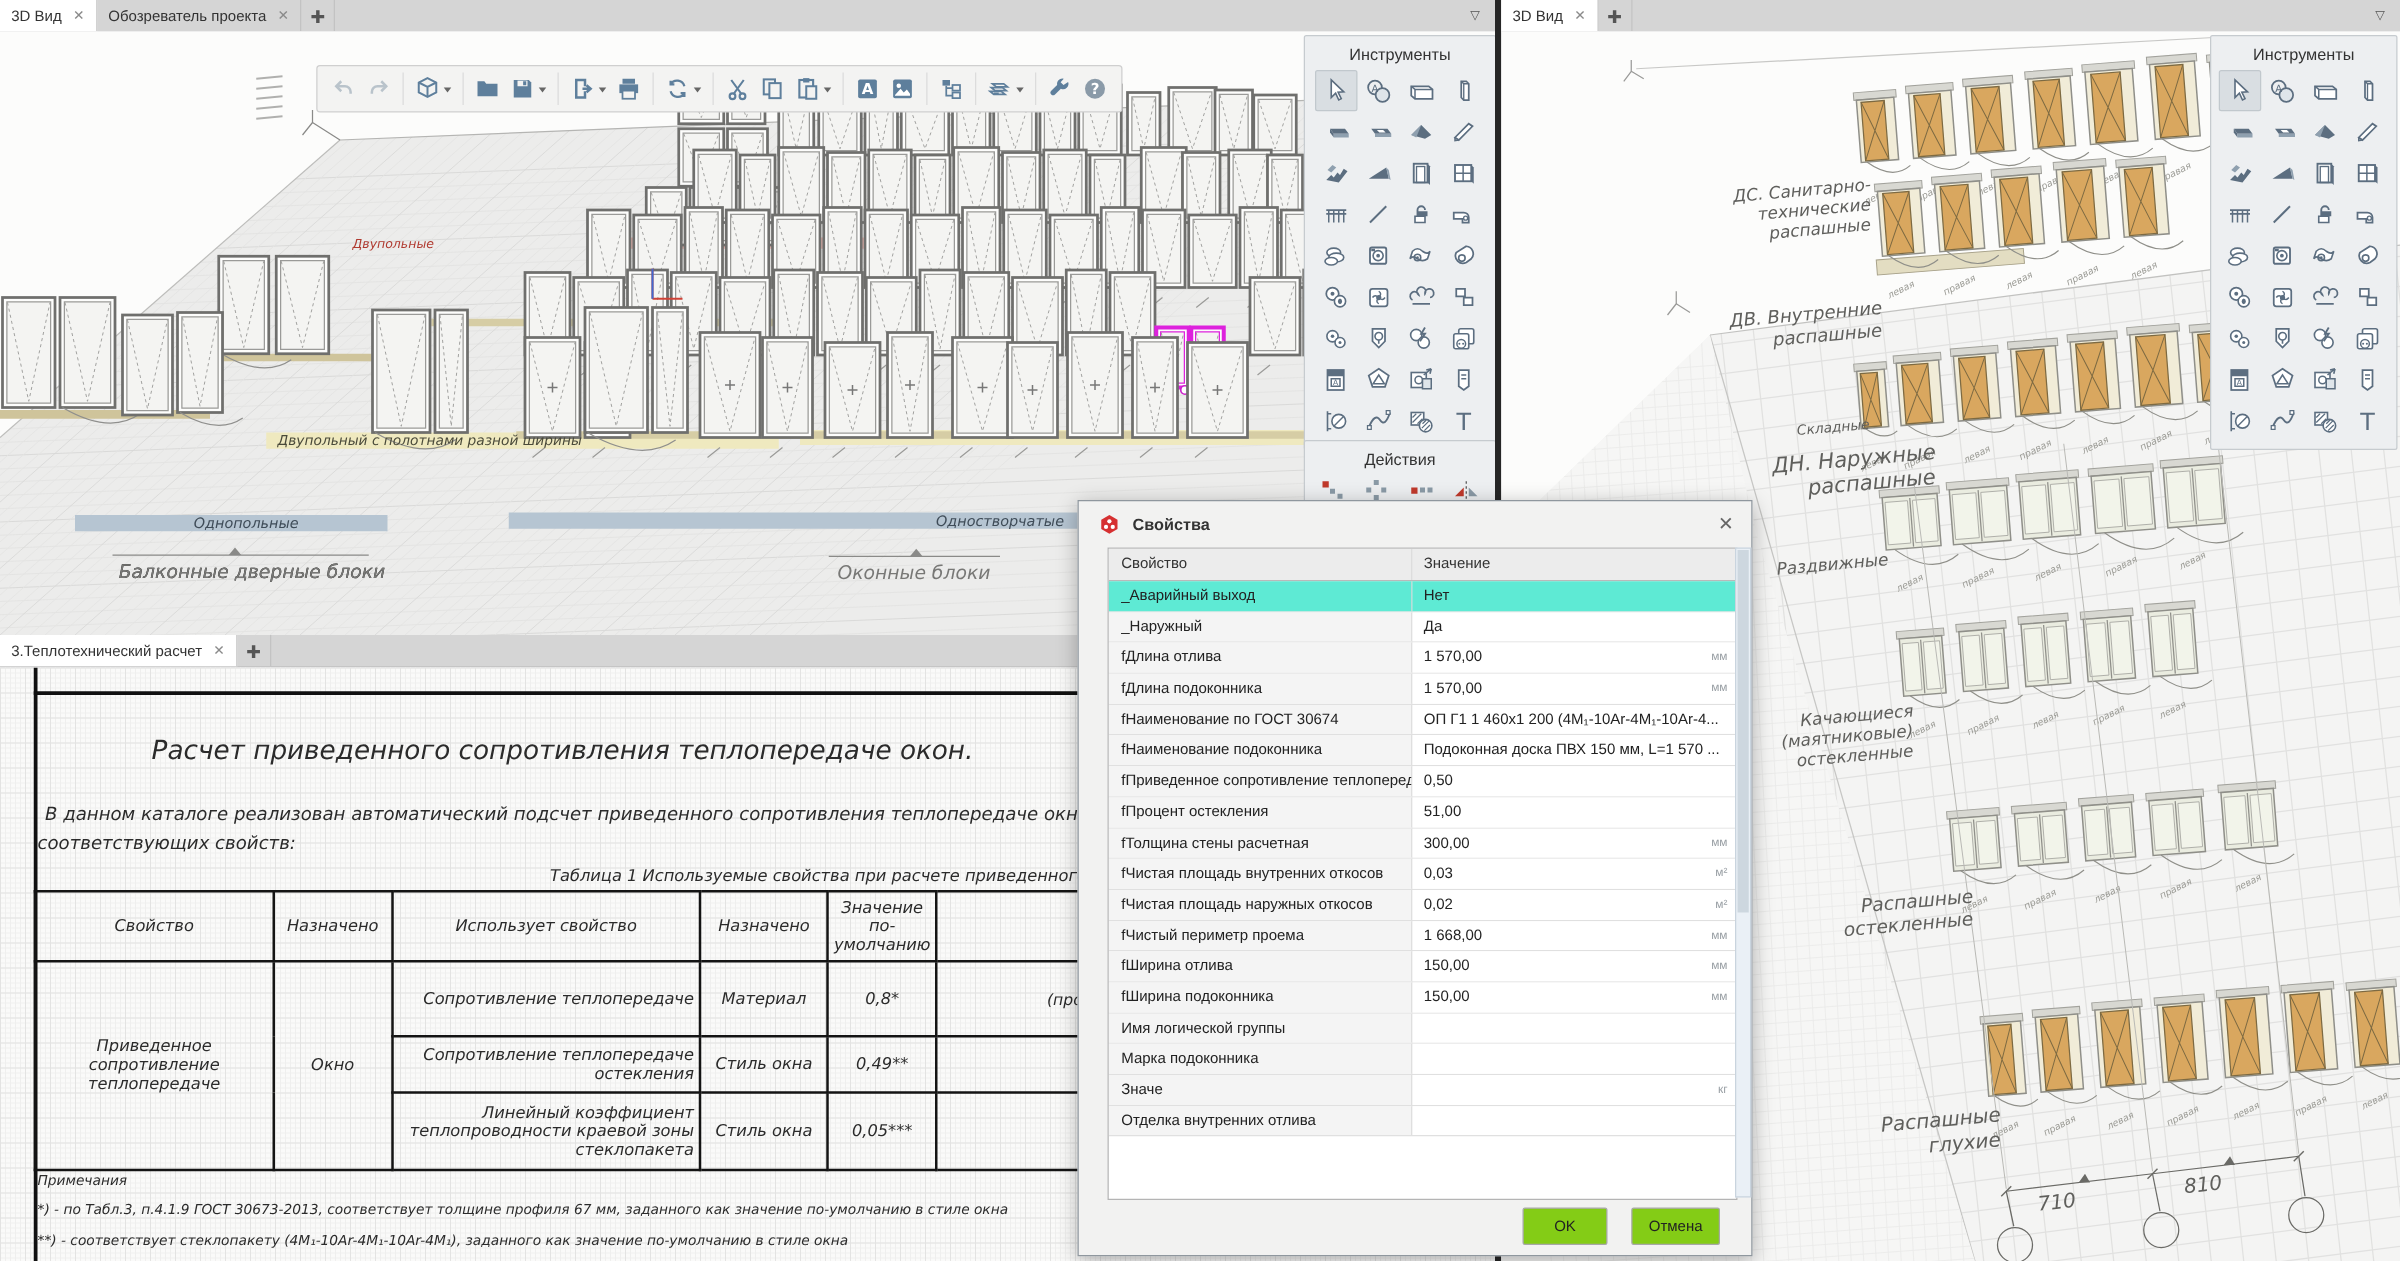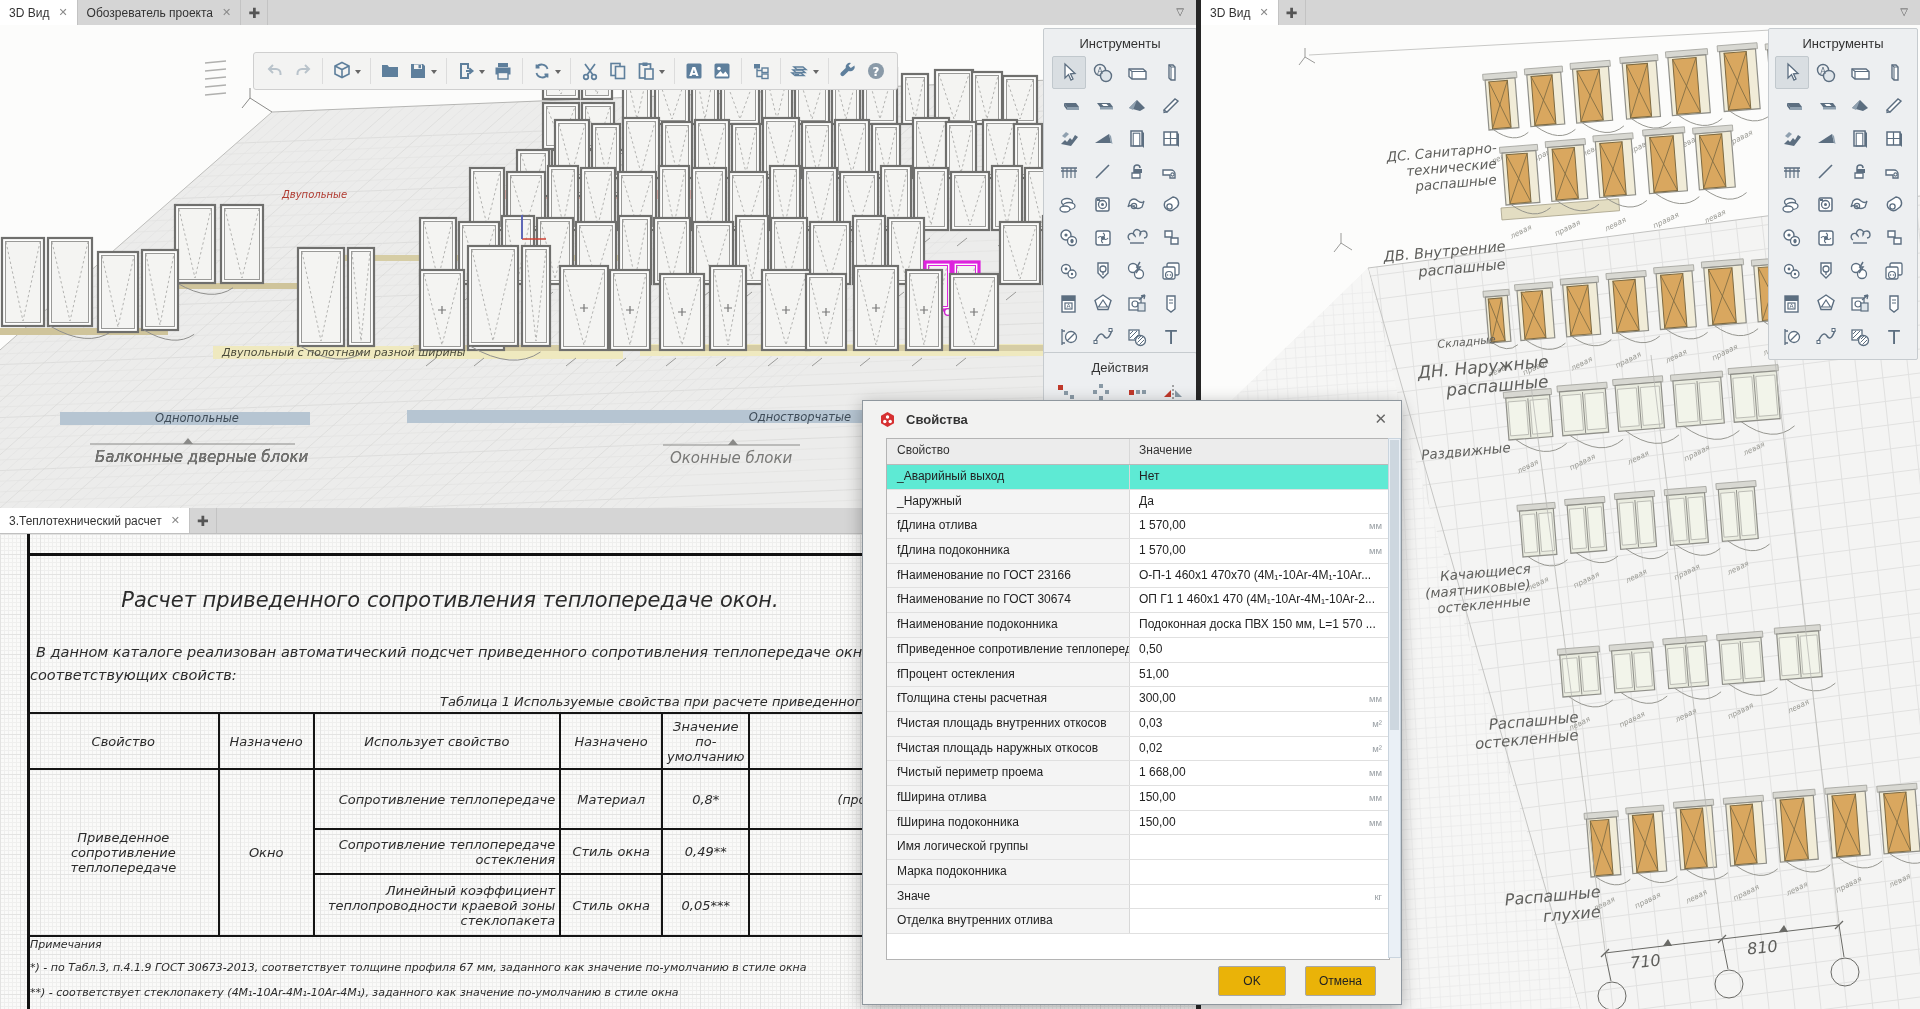--- a/index.html
+++ b/index.html
@@ -48,21 +48,21 @@
 .drow{display:flex;height:24.7px;box-sizing:border-box;border-bottom:1px solid #e0e0e0;font-size:12px;color:#222;}
 .drow .dp{width:243px;box-sizing:border-box;background:#f4f4f4;border-right:1px solid #d8d8d8;padding:4px 0 0 10px;white-space:nowrap;overflow:hidden;}
 .drow .dv{flex:1;position:relative;background:#fff;padding:4px 0 0 9px;white-space:nowrap;overflow:hidden;}
 .drow .du{position:absolute;right:7px;top:6px;font-size:9.5px;color:#9aa0a5;}
 .drow.hdr{height:26px;background:#ececec;border-bottom:1px solid #b9b9b9;color:#333;}
 .drow.hdr .dp{background:#ececec;}
 .drow.hdr .dv{background:#ececec;}
 .drow.sel .dp,.drow.sel .dv{background:#5eead4;}
 #dlg-scroll{position:absolute;left:525px;top:37px;width:13px;height:520px;background:#eaf0f6;border:1px solid #c9d4de;box-sizing:border-box;}
 #dlg-thumb{position:absolute;left:1px;top:1px;width:9px;height:290px;background:#cdd7df;}
-.dlg-btn{position:absolute;top:565px;height:28px;background:#eab308;border:1px solid #a7a7a7;border-radius:2px;font-size:12px;color:#222;display:flex;align-items:center;justify-content:center;}
+.dlg-btn{position:absolute;top:565px;height:28px;background:#84cc16;border:1px solid #a7a7a7;border-radius:2px;font-size:12px;color:#222;display:flex;align-items:center;justify-content:center;}
 #btn-ok{left:355px;width:66px;}
 #btn-cancel{left:442px;width:69px;}
 
 .arch{font-family:"DejaVu Sans",sans-serif;font-style:italic;color:#2b2b2b;}
 #doc-title{position:absolute;left:30px;top:54px;width:840px;text-align:center;font-size:21px;}
 #doc-p1{position:absolute;left:36px;top:110px;width:830px;font-size:14.5px;white-space:nowrap;}
 #doc-p2{position:absolute;left:30px;top:133px;font-size:14.5px;}
 #doc-caption{position:absolute;left:440px;top:160px;font-size:13px;white-space:nowrap;}
 #doc-vline{position:absolute;left:27px;top:0px;width:2.5px;height:475px;background:#111;}
 #doc-hline{position:absolute;left:27px;top:19px;width:1169px;height:2.5px;background:#111;}
@@ -2028,26 +2028,22 @@
         </div>
         <div class="drow">
           <div class="dp">fДлина отлива</div>
           <div class="dv">1 570,00<span class="du">мм</span></div>
         </div>
         <div class="drow">
           <div class="dp">fДлина подоконника</div>
           <div class="dv">1 570,00<span class="du">мм</span></div>
         </div>
         <div class="drow">
-          <div class="dp">fНаименование по ГОСТ 23166</div>
-          <div class="dv">О-П-1 460х1 470х70  (4М₁-10Ar-4М₁-10Ar...</div>
-        </div>
-        <div class="drow">
           <div class="dp">fНаименование по ГОСТ 30674</div>
-          <div class="dv">ОП Г1 1 460х1 470 (4М₁-10Ar-4М₁-10Ar-2...</div>
+          <div class="dv">ОП Г1 1 460х1 200 (4М₁-10Ar-4М₁-10Ar-4...</div>
         </div>
         <div class="drow">
           <div class="dp">fНаименование подоконника</div>
           <div class="dv">Подоконная доска ПВХ 150 мм, L=1 570 ...</div>
         </div>
         <div class="drow">
           <div class="dp">fПриведенное сопротивление теплопередаче</div>
           <div class="dv">0,50</div>
         </div>
         <div class="drow">

